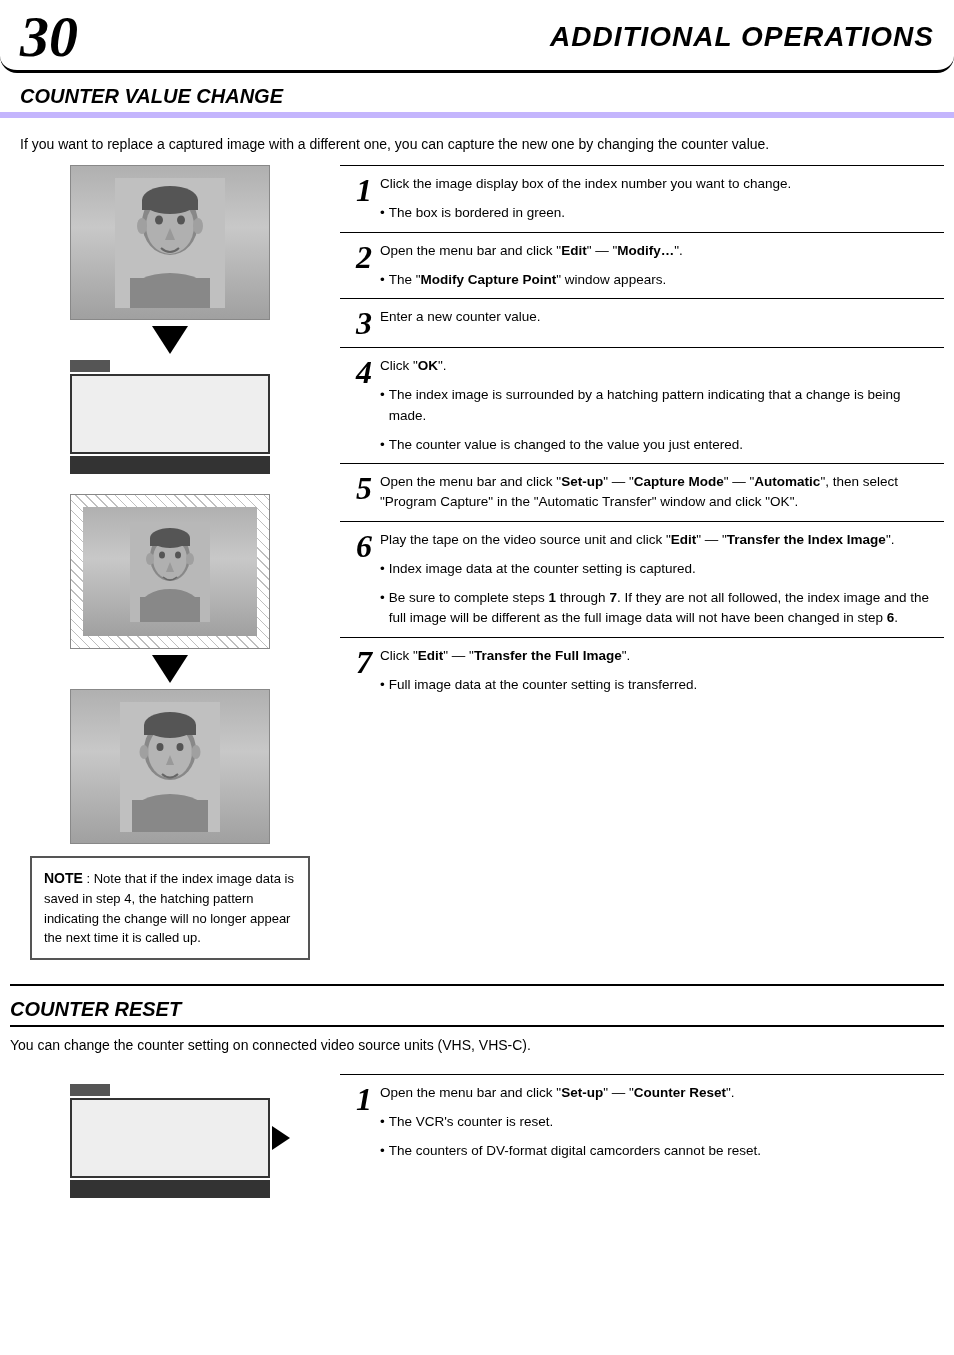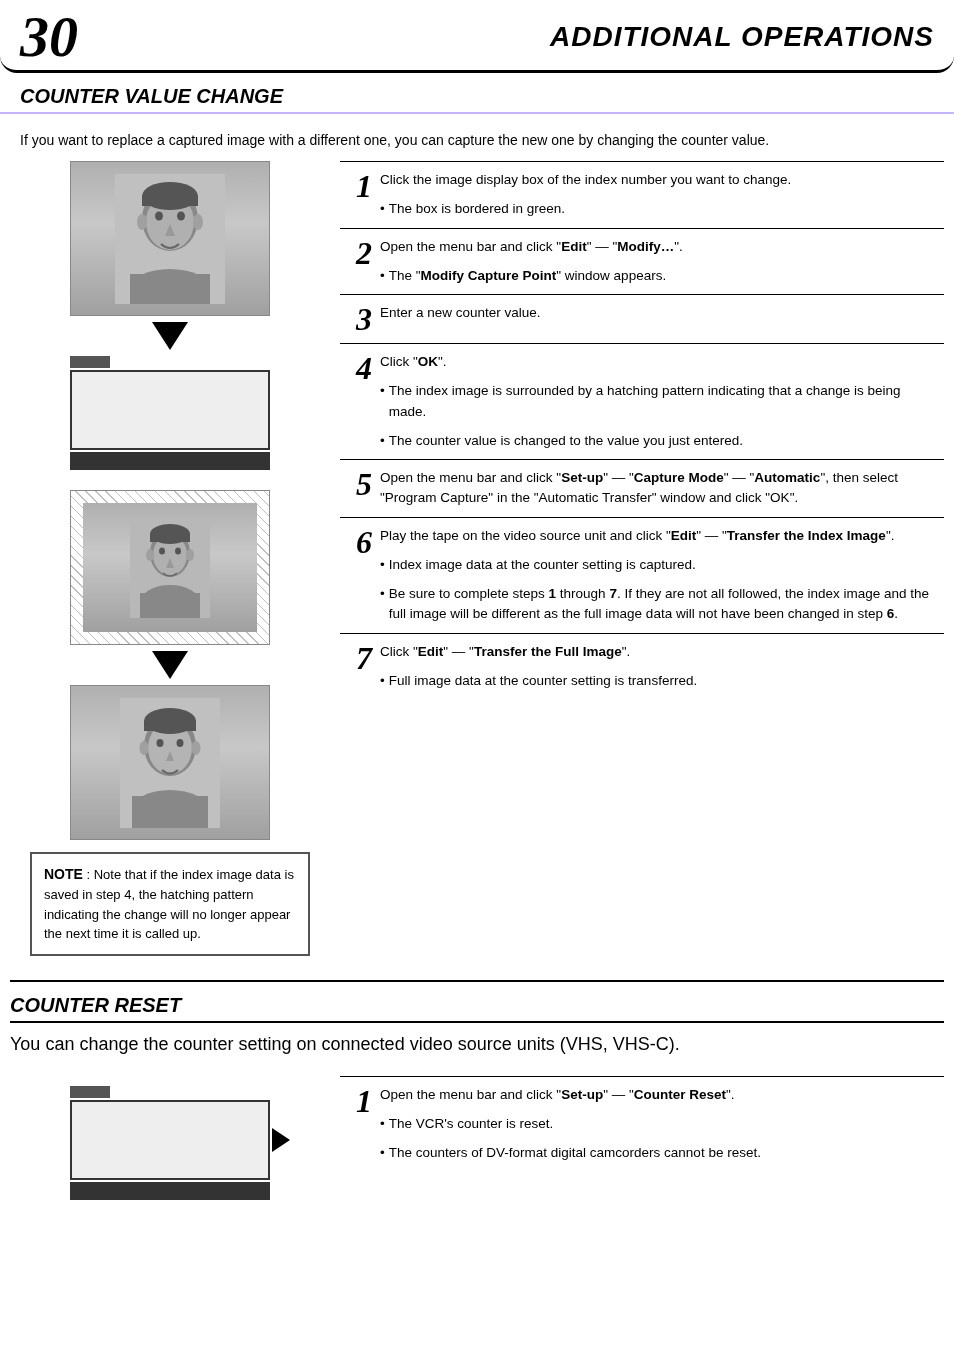--- a/index.html
+++ b/index.html
@@ -43,21 +43,21 @@
       letter-spacing: 1px;
       margin-left: auto;
     }
 
     
     .section-title {
       font-size: 20px;
       font-weight: bold;
       font-style: italic;
       padding: 6px 20px 4px 20px;
-      border-bottom: 2px solid #c4b5fd;
+      border-bottom: 6px solid #c4b5fd;
       margin-bottom: 10px;
     }
 
     .section-intro {
       padding: 6px 20px 10px 20px;
       font-size: 14px;
       line-height: 1.5;
     }
 
     
@@ -460,21 +460,21 @@
             </div>
         </div>
       </div>
 
     </div>
   </div>
 
   <div class="section2">
     <div class="divider"></div>
     <div class="section-title" style="padding-left:0; border-bottom: 2px solid #000; margin-bottom: 8px;">COUNTER RESET</div>
-    <div style="font-size:18px; line-height:1.5; margin-bottom: 10px;">You can change the counter setting on connected video source units (VHS, VHS-C).</div>
+    <div style="font-size:14px; line-height:1.5; margin-bottom: 10px;">You can change the counter setting on connected video source units (VHS, VHS-C).</div>
 
     <div class="section2-content">
 
       <div class="reset-left">
         <div class="reset-display">
           <div class="reset-top-bar"></div>
           <div class="reset-frame">
             <div class="reset-arrow-right"></div>
           </div>
           <div class="reset-bottom-bar"></div>

